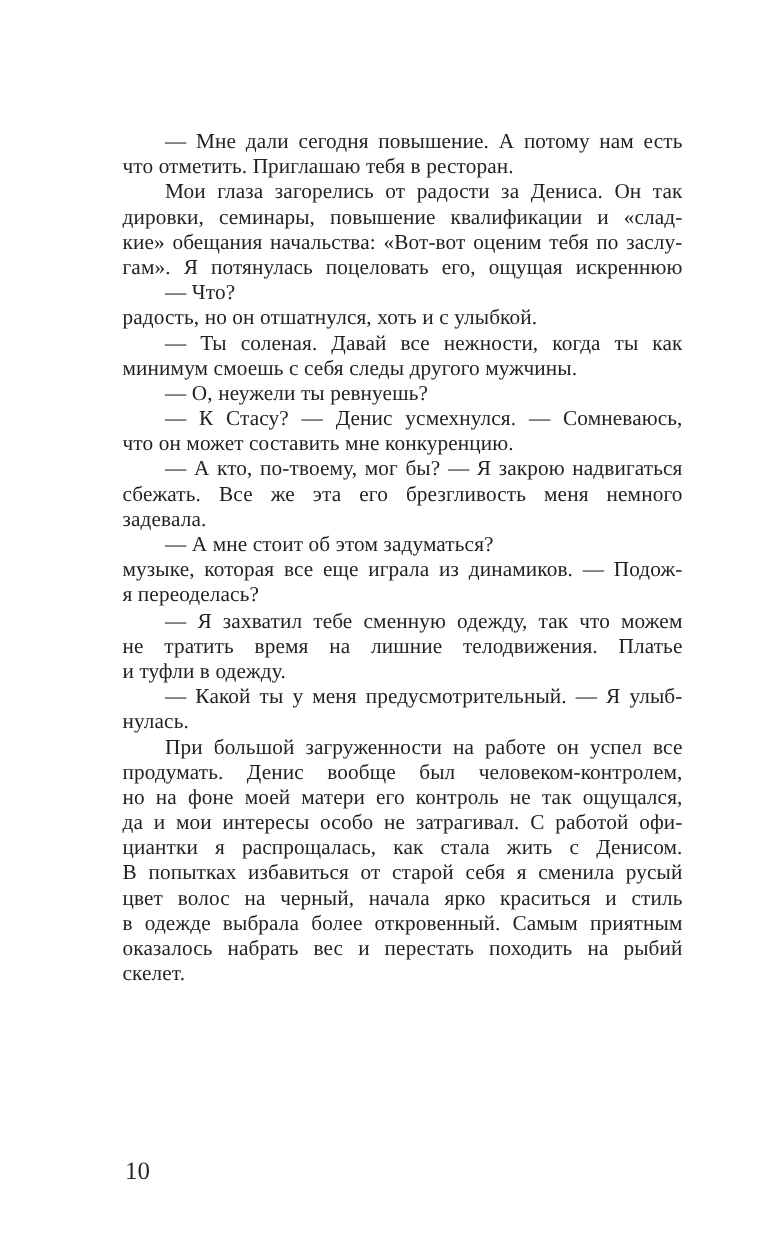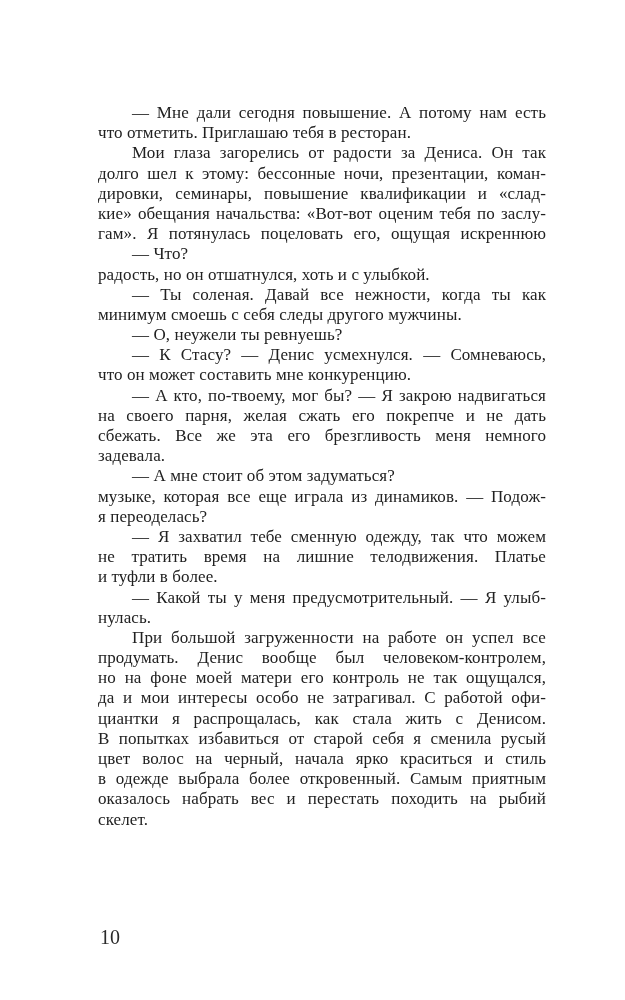--- a/index.html
+++ b/index.html
@@ -56,41 +56,39 @@
   }
 </style>
 </head>
 <body>
 
 <div class="book-page">
   <div class="page-text">
       <div class="line first">— Мне дали сегодня повышение. А потому нам есть</div>
       <div class="line last">что отметить. Приглашаю тебя в ресторан.</div>
       <div class="line first">Мои глаза загорелись от радости за Дениса. Он так</div>
-      <div class="line">долго шел к этому: бессонные ночи, презентации, коман-</div>
       <div class="line">дировки, семинары, повышение квалификации и «слад-</div>
       <div class="line">кие» обещания начальства: «Вот-вот оценим тебя по заслу-</div>
       <div class="line">гам». Я потянулась поцеловать его, ощущая искреннюю</div>
       <div class="line first last">— Что?</div>
       <div class="line last">радость, но он отшатнулся, хоть и с улыбкой.</div>
       <div class="line first">— Ты соленая. Давай все нежности, когда ты как</div>
       <div class="line last">минимум смоешь с себя следы другого мужчины.</div>
       <div class="line first last">— О, неужели ты ревнуешь?</div>
       <div class="line first">— К Стасу? — Денис усмехнулся. — Сомневаюсь,</div>
       <div class="line last">что он может составить мне конкуренцию.</div>
       <div class="line first">— А кто, по-твоему, мог бы? — Я закрою надвигаться</div>
-      <div class="line">на своего парня, желая сжать его покрепче и не дать</div>
       <div class="line">сбежать. Все же эта его брезгливость меня немного</div>
       <div class="line last">задевала.</div>
       <div class="line first last">— А мне стоит об этом задуматься?</div>
       <div class="line">музыке, которая все еще играла из динамиков. — Подож-</div>
       <div class="line last">я переоделась?</div>
       <div class="line first">— Я захватил тебе сменную одежду, так что можем</div>
       <div class="line">не тратить время на лишние телодвижения. Платье</div>
-      <div class="line last">и туфли в более.</div>
+      <div class="line last">и туфли в одежду.</div>
       <div class="line first">— Какой ты у меня предусмотрительный. — Я улыб-</div>
       <div class="line last">нулась.</div>
       <div class="line first">При большой загруженности на работе он успел все</div>
       <div class="line">продумать. Денис вообще был человеком-контролем,</div>
       <div class="line">но на фоне моей матери его контроль не так ощущался,</div>
       <div class="line">да и мои интересы особо не затрагивал. С работой офи-</div>
       <div class="line">циантки я распрощалась, как стала жить с Денисом.</div>
       <div class="line">В попытках избавиться от старой себя я сменила русый</div>
       <div class="line">цвет волос на черный, начала ярко краситься и стиль</div>
       <div class="line">в одежде выбрала более откровенный. Самым приятным</div>

